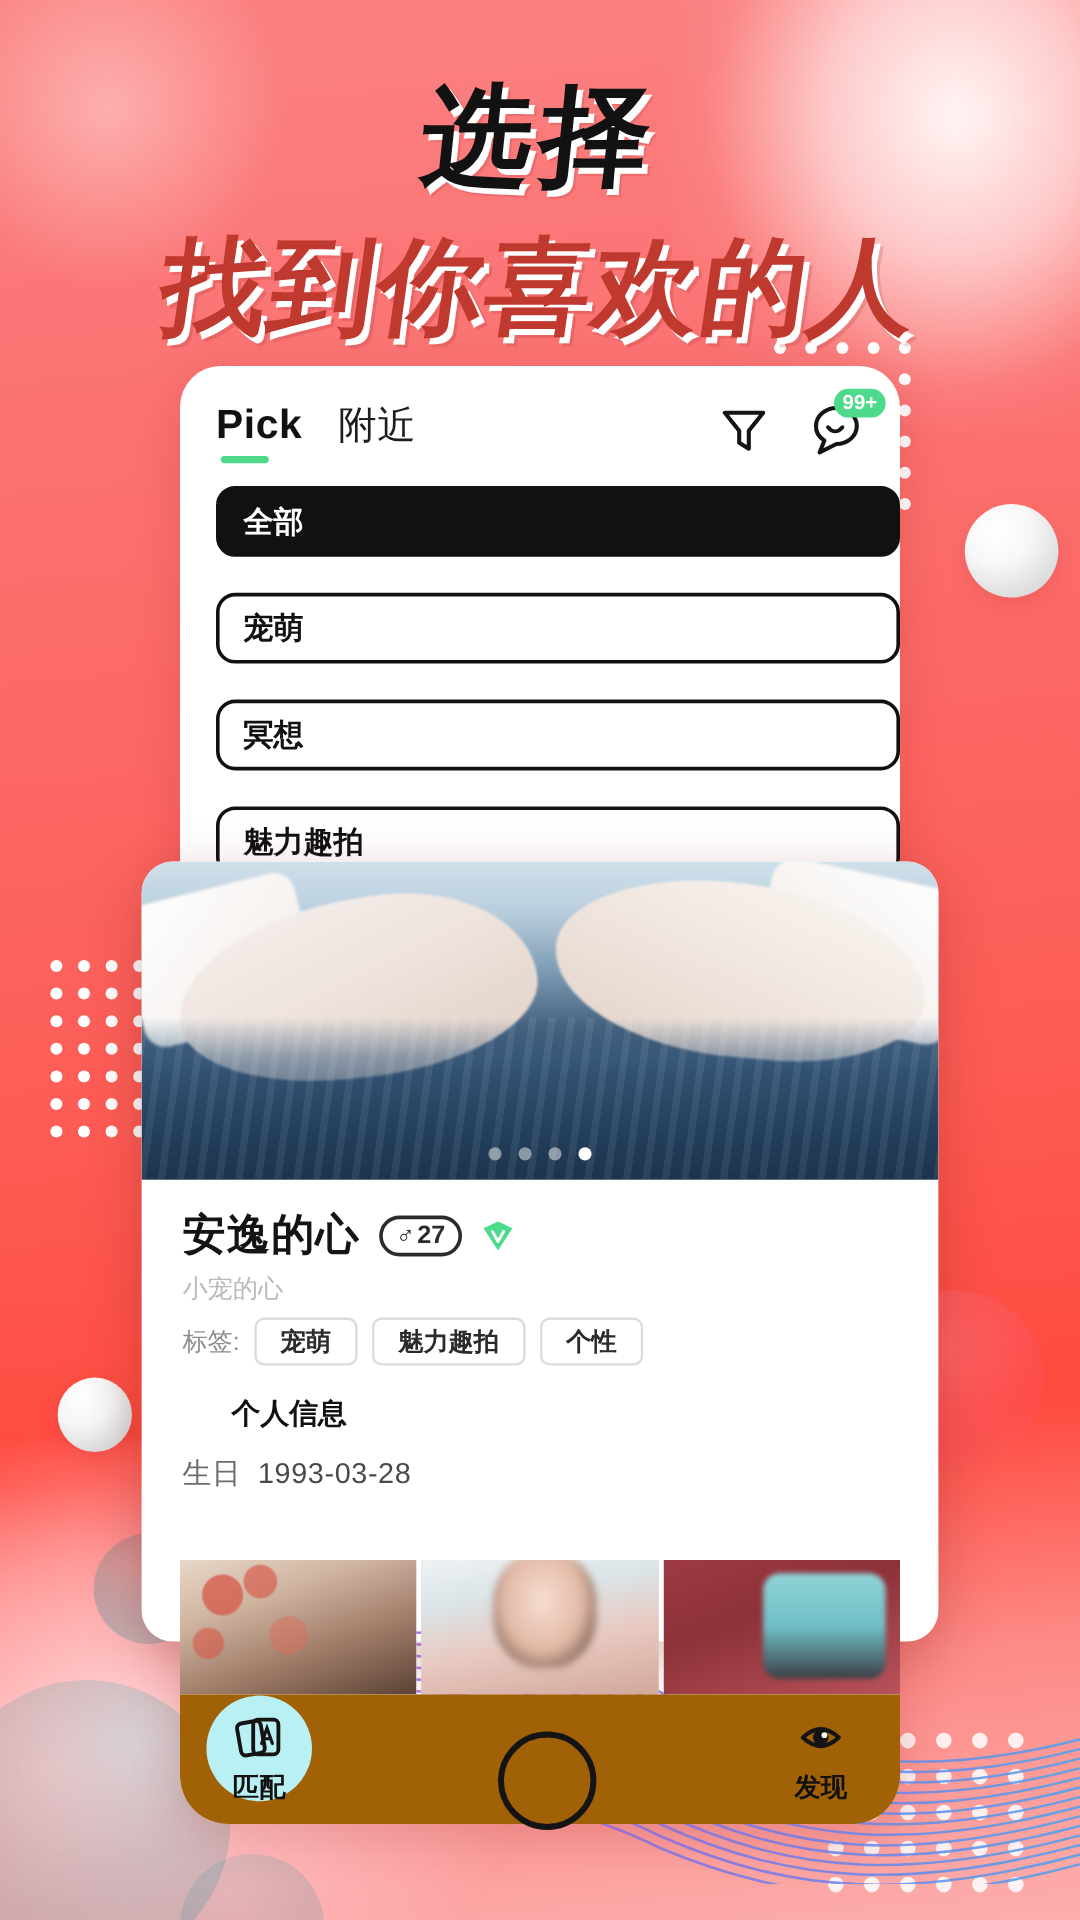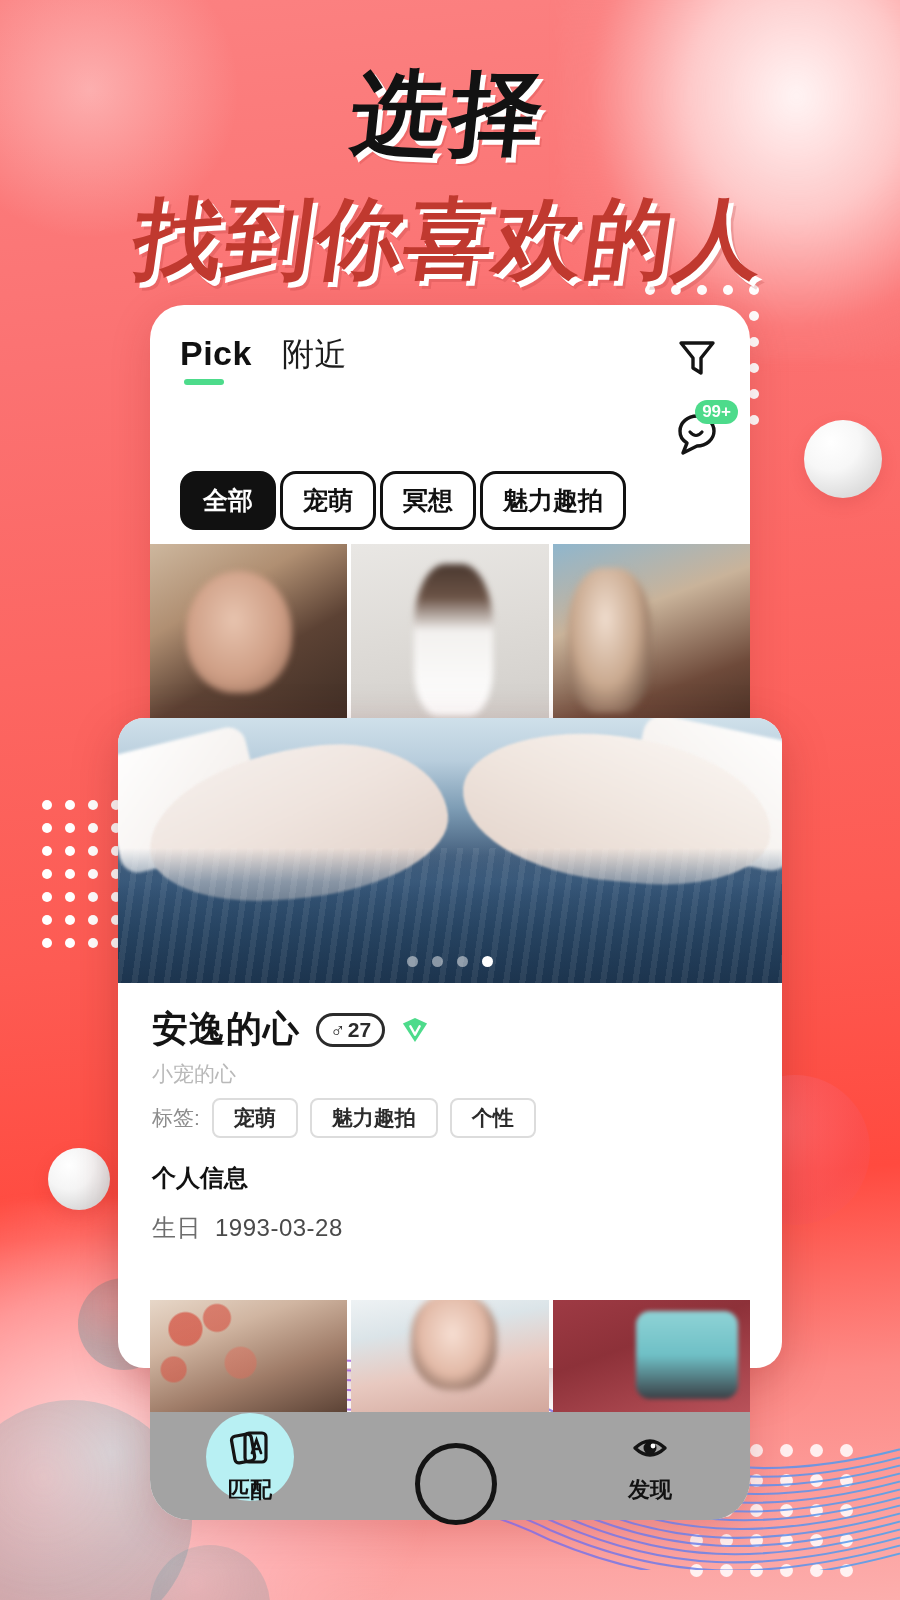--- a/index.html
+++ b/index.html
@@ -87,45 +87,45 @@
   .app-header{
     padding:28px 30px 0 30px;display:flex;align-items:flex-start;
   }
   .tabs{display:flex;align-items:baseline;gap:30px;}
   .tab{position:relative;padding-bottom:14px;cursor:pointer;}
   .tab-label{font-size:34px;font-weight:bold;color:#111;letter-spacing:.5px;}
   .tab.inactive .tab-label{font-weight:normal;color:#1d1d1d;font-size:32px;}
   .tab.active .underline{
     position:absolute;left:4px;bottom:2px;width:40px;height:6px;border-radius:3px;background:#4ddb8b;
   }
-  .header-actions{margin-left:auto;display:flex;align-items:center;gap:34px;padding-top:4px;flex-direction:column;}
+  .header-actions{margin-left:auto;display:flex;align-items:center;gap:34px;padding-top:4px;}
   .icon-btn{position:relative;cursor:pointer;line-height:0;}
   .badge{
     position:absolute;top:-13px;right:-18px;background:#4ddb8b;color:#fff;
     font-size:17px;font-weight:bold;border-radius:12px;padding:2px 7px;line-height:1.15;
   }
 
   
-  .chips{display:flex;gap:4px;padding:14px 0 14px 30px;overflow:hidden;}
+  .chips{display:flex;gap:30px;padding:14px 0 14px 30px;overflow:hidden;flex-direction:column;}
   .chip{
     flex:0 0 auto;border:3px solid #111;border-radius:16px;background:#fff;
     padding:10px 20px;font-size:25px;font-weight:bold;color:#111;white-space:nowrap;cursor:pointer;
   }
   .chip.active{background:#111;color:#fff;border-color:#111;}
 
   
   .grid{display:grid;grid-template-columns:repeat(3,1fr);gap:4px;}
   .cell{height:196px;overflow:hidden;position:relative;background:#ddd;}
   .cell.short{height:120px;}
   .cell .ph{position:absolute;inset:0;}
 
   
   .nav{
-    margin-top:auto;height:108px;background:#a3a3a3;display:flex;align-items:center;
-    justify-content:space-between;padding:0 54px;position:relative;z-index:3;
+    margin-top:auto;height:108px;background:#a16207;display:flex;align-items:center;
+    justify-content:space-between;padding:0 20px;position:relative;z-index:3;
   }
   .nav-item{display:flex;flex-direction:column;align-items:center;gap:6px;width:92px;cursor:pointer;position:relative;}
   .nav-item .blob{
     position:absolute;top:-14px;left:50%;transform:translateX(-50%);
     width:88px;height:88px;border-radius:50%;background:#b8f0f3;z-index:0;
   }
   .nav-ico{position:relative;z-index:1;line-height:0;}
   .nav-label{position:relative;z-index:1;font-size:22px;font-weight:bold;color:#111;}
   .nav-center{width:92px;}
 
@@ -190,21 +190,21 @@
     border:2px solid #dcdcdc;border-radius:8px;padding:4px 20px;font-size:21px;font-weight:bold;color:#2b2b2b;background:#fff;
   }
   .credit{font-size:21px;color:#8d8d8d;margin-top:10px;}
   .credit b{color:#111;font-size:23px;}
   .stat-row{
     display:flex;align-items:center;margin-top:26px;padding-bottom:22px;border-bottom:1px solid #f0f0f0;
   }
   .stat{font-size:21px;color:#7f7f7f;margin-right:26px;}
   .stat b{font-size:27px;color:#111;margin-right:6px;}
   .meta{margin-left:auto;font-size:20px;color:#a8a8a8;}
-  .sec-title{font-size:24px;font-weight:bold;color:#111;margin-top:24px;}
+  .sec-title{font-size:24px;font-weight:bold;color:#111;margin-top:24px;margin-left:41px;}
   .info-line{font-size:24px;color:#4a4a4a;margin-top:18px;letter-spacing:.5px;}
   .info-line .k{color:#6d6d6d;margin-right:14px;}
 
   
   .p1{background:linear-gradient(150deg,#cdb79e 0%,#b08f72 30%,#5c4234 58%,#3a2a22 100%);}
   .p1::after{content:"";position:absolute;left:18%;top:14%;width:54%;height:62%;border-radius:50% 50% 46% 46%;background:radial-gradient(ellipse at 45% 40%, #e7c3ae 0%, #cf9f86 55%, #8e6652 100%);filter:blur(3px);}
   .p2{background:linear-gradient(170deg,#e9e7e4 0%,#dedbd7 45%,#cfccc8 100%);}
   .p2::after{content:"";position:absolute;left:32%;top:10%;width:40%;height:78%;border-radius:40% 40% 30% 30%;background:linear-gradient(180deg,#4a382f 0%,#6b5346 22%,#f3f1ef 44%,#ffffff 100%);filter:blur(3px);}
   .p3{background:linear-gradient(160deg,#8fb6cd 0%,#c9b39a 35%,#6e4a3a 70%,#3f2a20 100%);}
   .p3::after{content:"";position:absolute;left:8%;top:12%;width:42%;height:74%;border-radius:42% 42% 36% 36%;background:radial-gradient(ellipse at 45% 35%, #efdccd 0%, #c9a98f 50%, #4b3328 100%);filter:blur(3px);}

